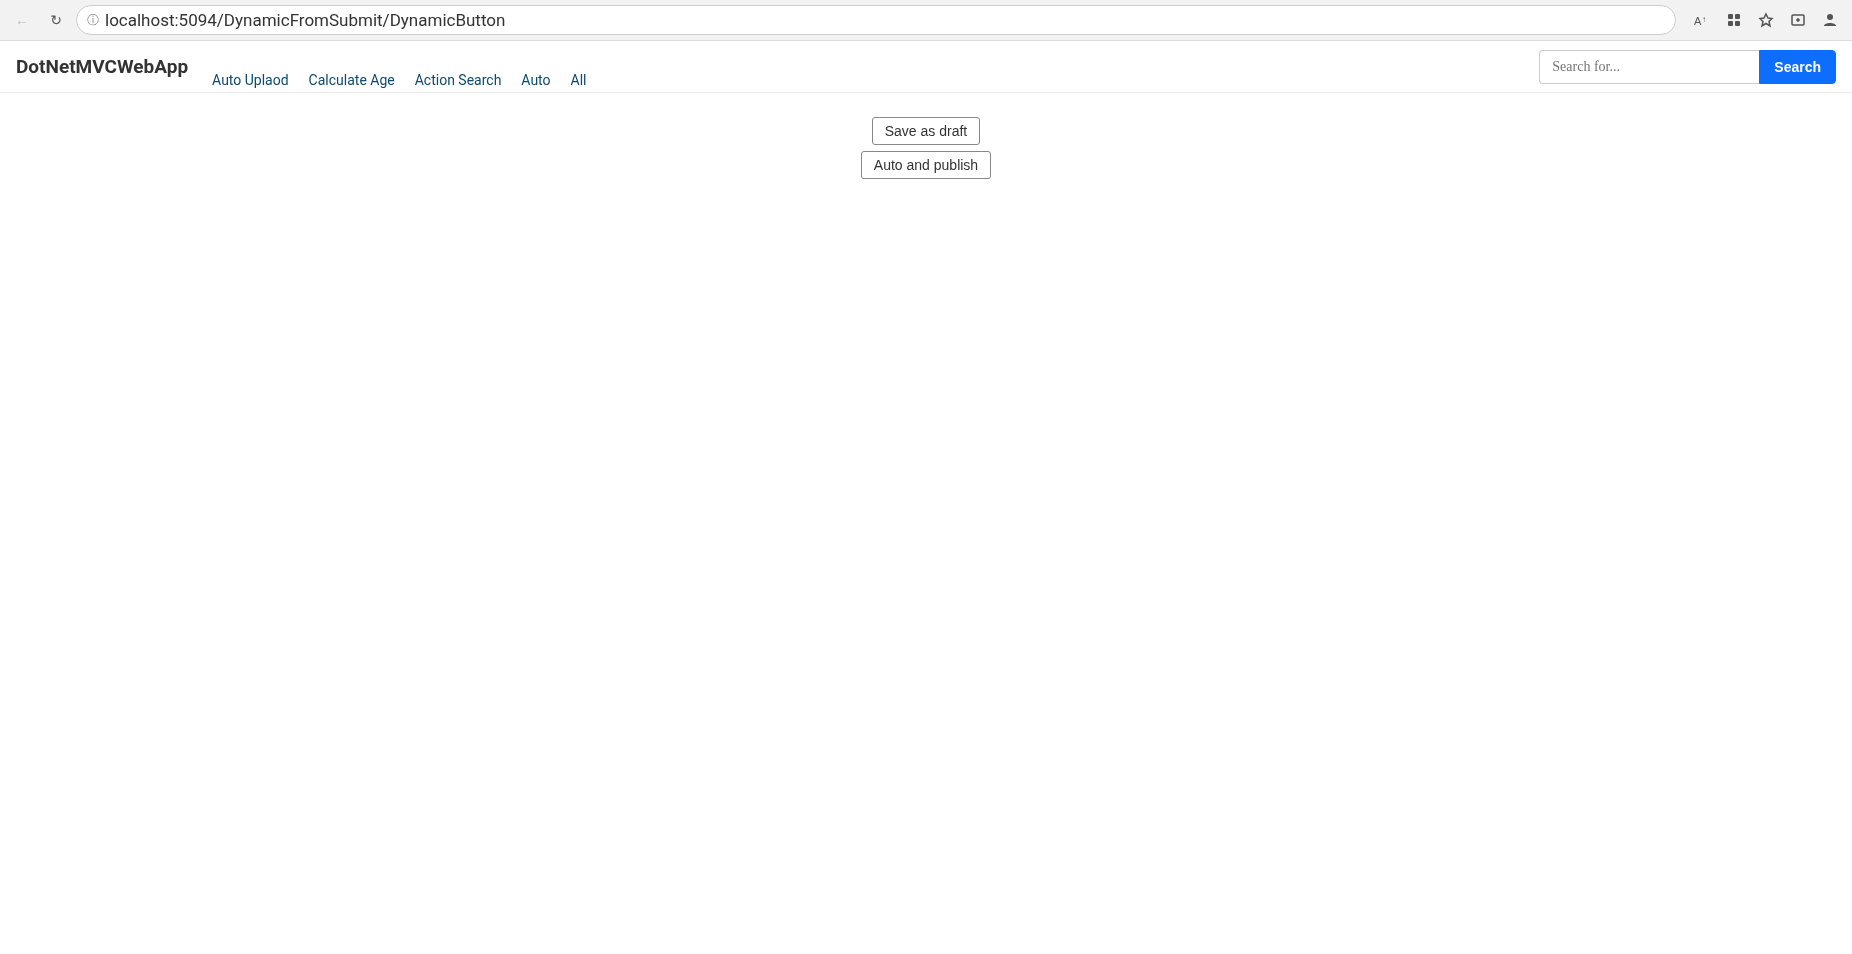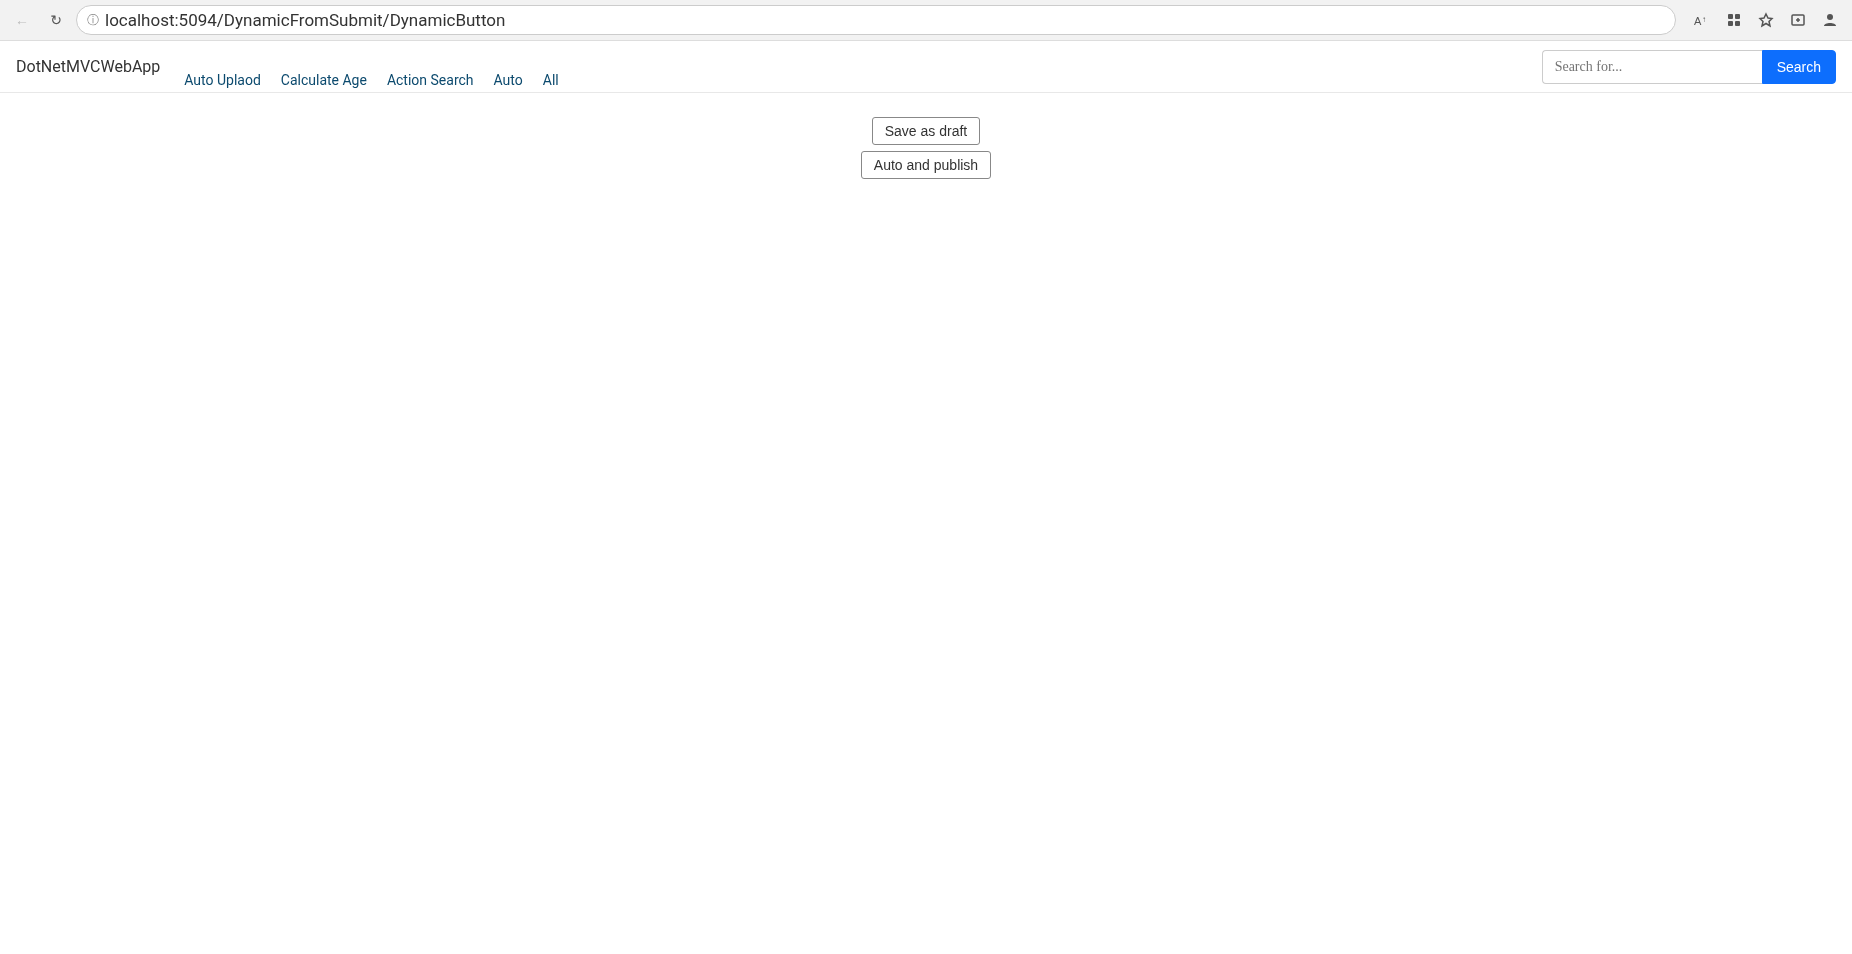--- a/index.html
+++ b/index.html
@@ -98,22 +98,22 @@
       display: flex;
       align-items: center;
       padding: 0 16px;
       height: 52px;
       border-bottom: 1px solid #e8e8e8;
       background: #fff;
       gap: 24px;
     }
 
     .navbar-brand {
-      font-size: 16px;
-      font-weight: 400;
+      font-size: 19px;
+      font-weight: 700;
       color: #333;
       white-space: nowrap;
     }
 
     .navbar-nav {
       display: flex;
       align-items: center;
       gap: 20px;
       flex: 1;
     }
@@ -150,20 +150,21 @@
     .search-button {
       background: #0d6efd;
       color: #fff;
       border: 1px solid #0d6efd;
       border-radius: 0 4px 4px 0;
       padding: 6px 14px;
       font-size: 14px;
       height: 34px;
       cursor: pointer;
       white-space: nowrap;
+      font-weight: bold;
     }
 
     
     .main-content {
       padding: 24px 32px;
     }
 
     .action-buttons {
       display: flex;
       align-items: center;

